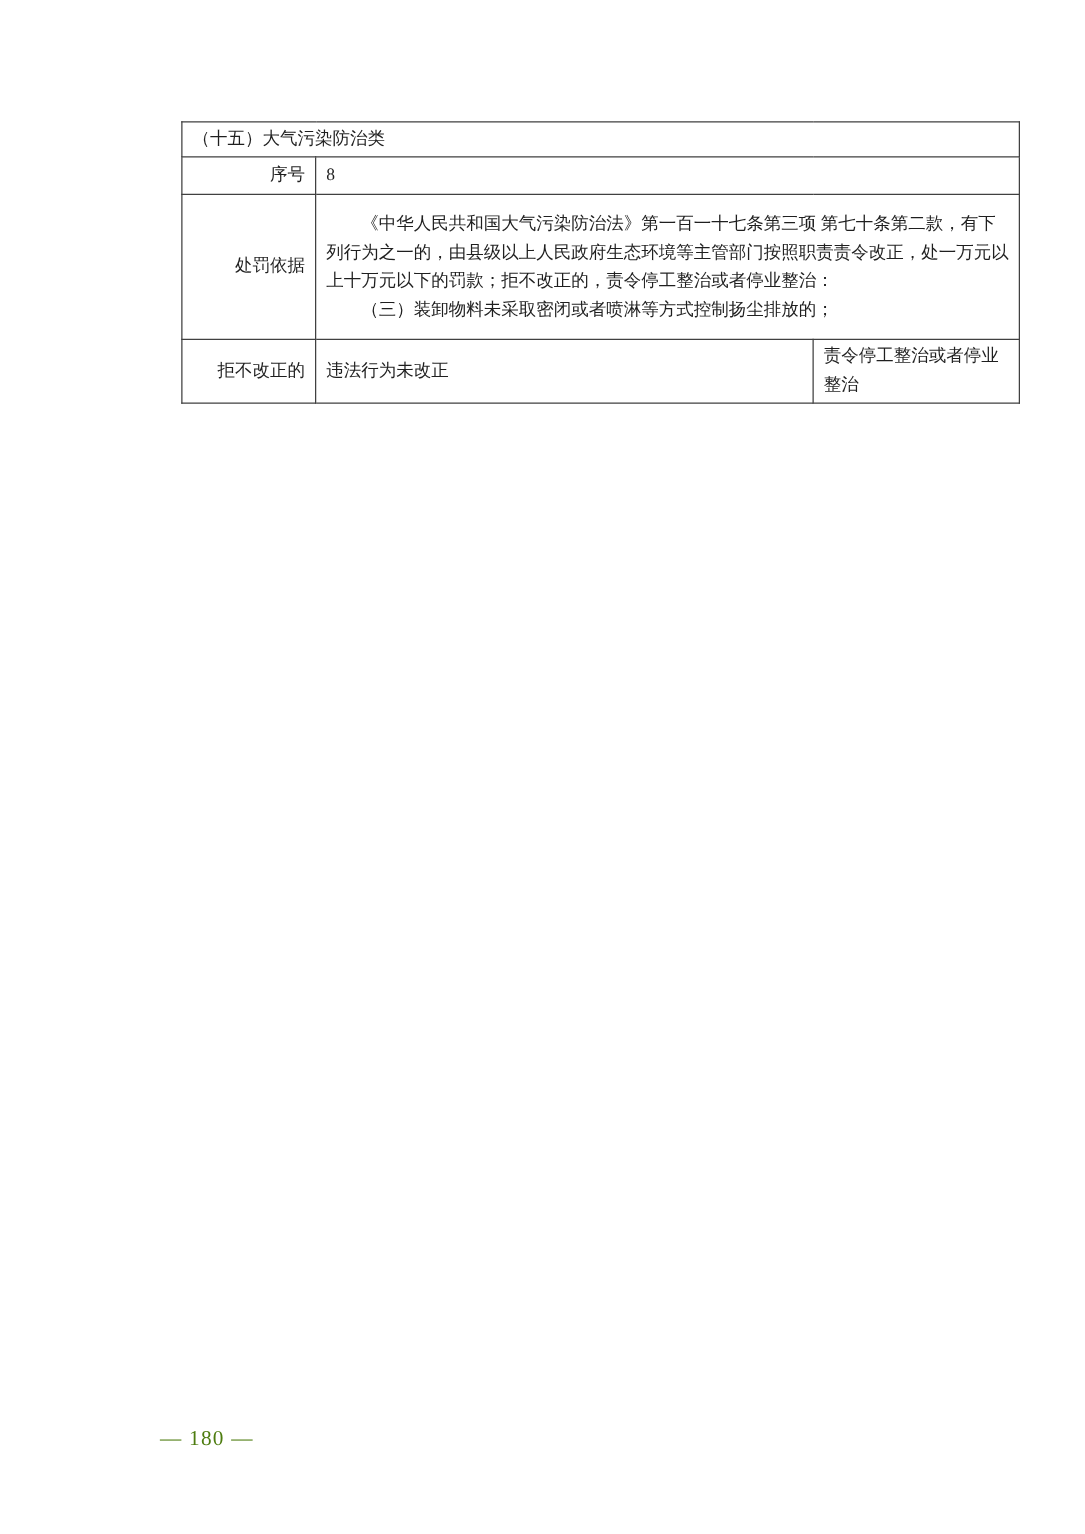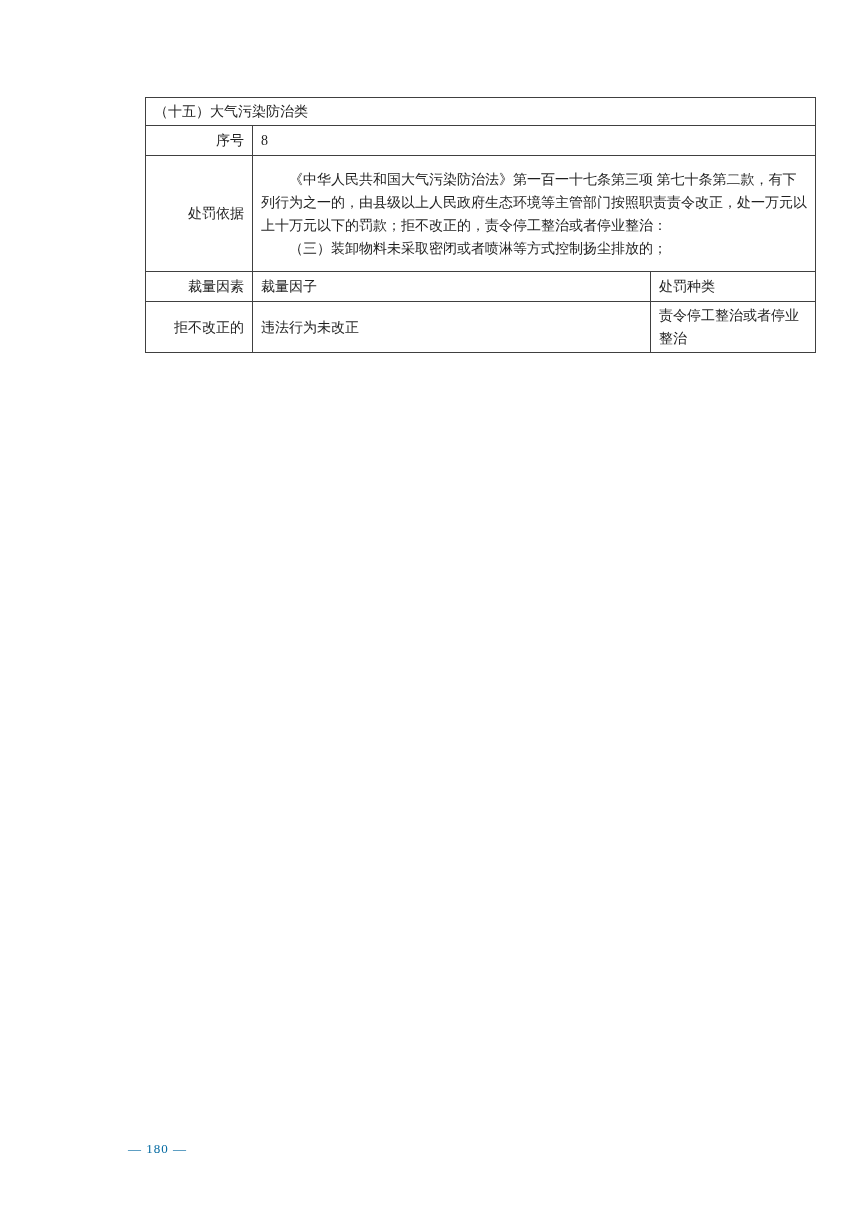--- a/index.html
+++ b/index.html
@@ -43,22 +43,22 @@
   .row-disc-header td { height: 30px; }
   .row-disc td { height: 48px; }
   .row-remarks td { height: 27px; }
   .indent { text-indent: 2em; }
   .basis-p { text-indent: 2em; }
   .penalty-type-cell { vertical-align: middle; }
   .footer-page-number {
     position: absolute;
     left: 128px;
     top: 1141px;
-    font-size: 13px;
-    color: #0369a1;
+    font-size: 17px;
+    color: #4d7c0f;
     letter-spacing: 1px;
   }
 </style>
 </head>
 <body>
 
 <div class="page">
 
   <table class="doc-table">
     <colgroup>
@@ -74,25 +74,20 @@
         <td class="label-cell">序号</td>
         <td colspan="2">8</td>
       </tr>
       <tr class="row-basis">
         <td class="label-cell">处罚依据</td>
         <td colspan="2">
           <div class="basis-p">《中华人民共和国大气污染防治法》第一百一十七条第三项 第七十条第二款，有下列行为之一的，由县级以上人民政府生态环境等主管部门按照职责责令改正，处一万元以上十万元以下的罚款；拒不改正的，责令停工整治或者停业整治：</div>
           <div class="basis-p">（三）装卸物料未采取密闭或者喷淋等方式控制扬尘排放的；</div>
         </td>
       </tr>
-      <tr class="row-disc-header">
-        <td class="label-cell">裁量因素</td>
-        <td>裁量因子</td>
-        <td>处罚种类</td>
-      </tr>
       <tr class="row-disc">
         <td class="label-cell">拒不改正的</td>
         <td>违法行为未改正</td>
         <td class="penalty-type-cell">责令停工整治或者停业整治</td>
       </tr>
     </tbody>
   </table>
 
   <div class="footer-page-number">— 180 —</div>
 

